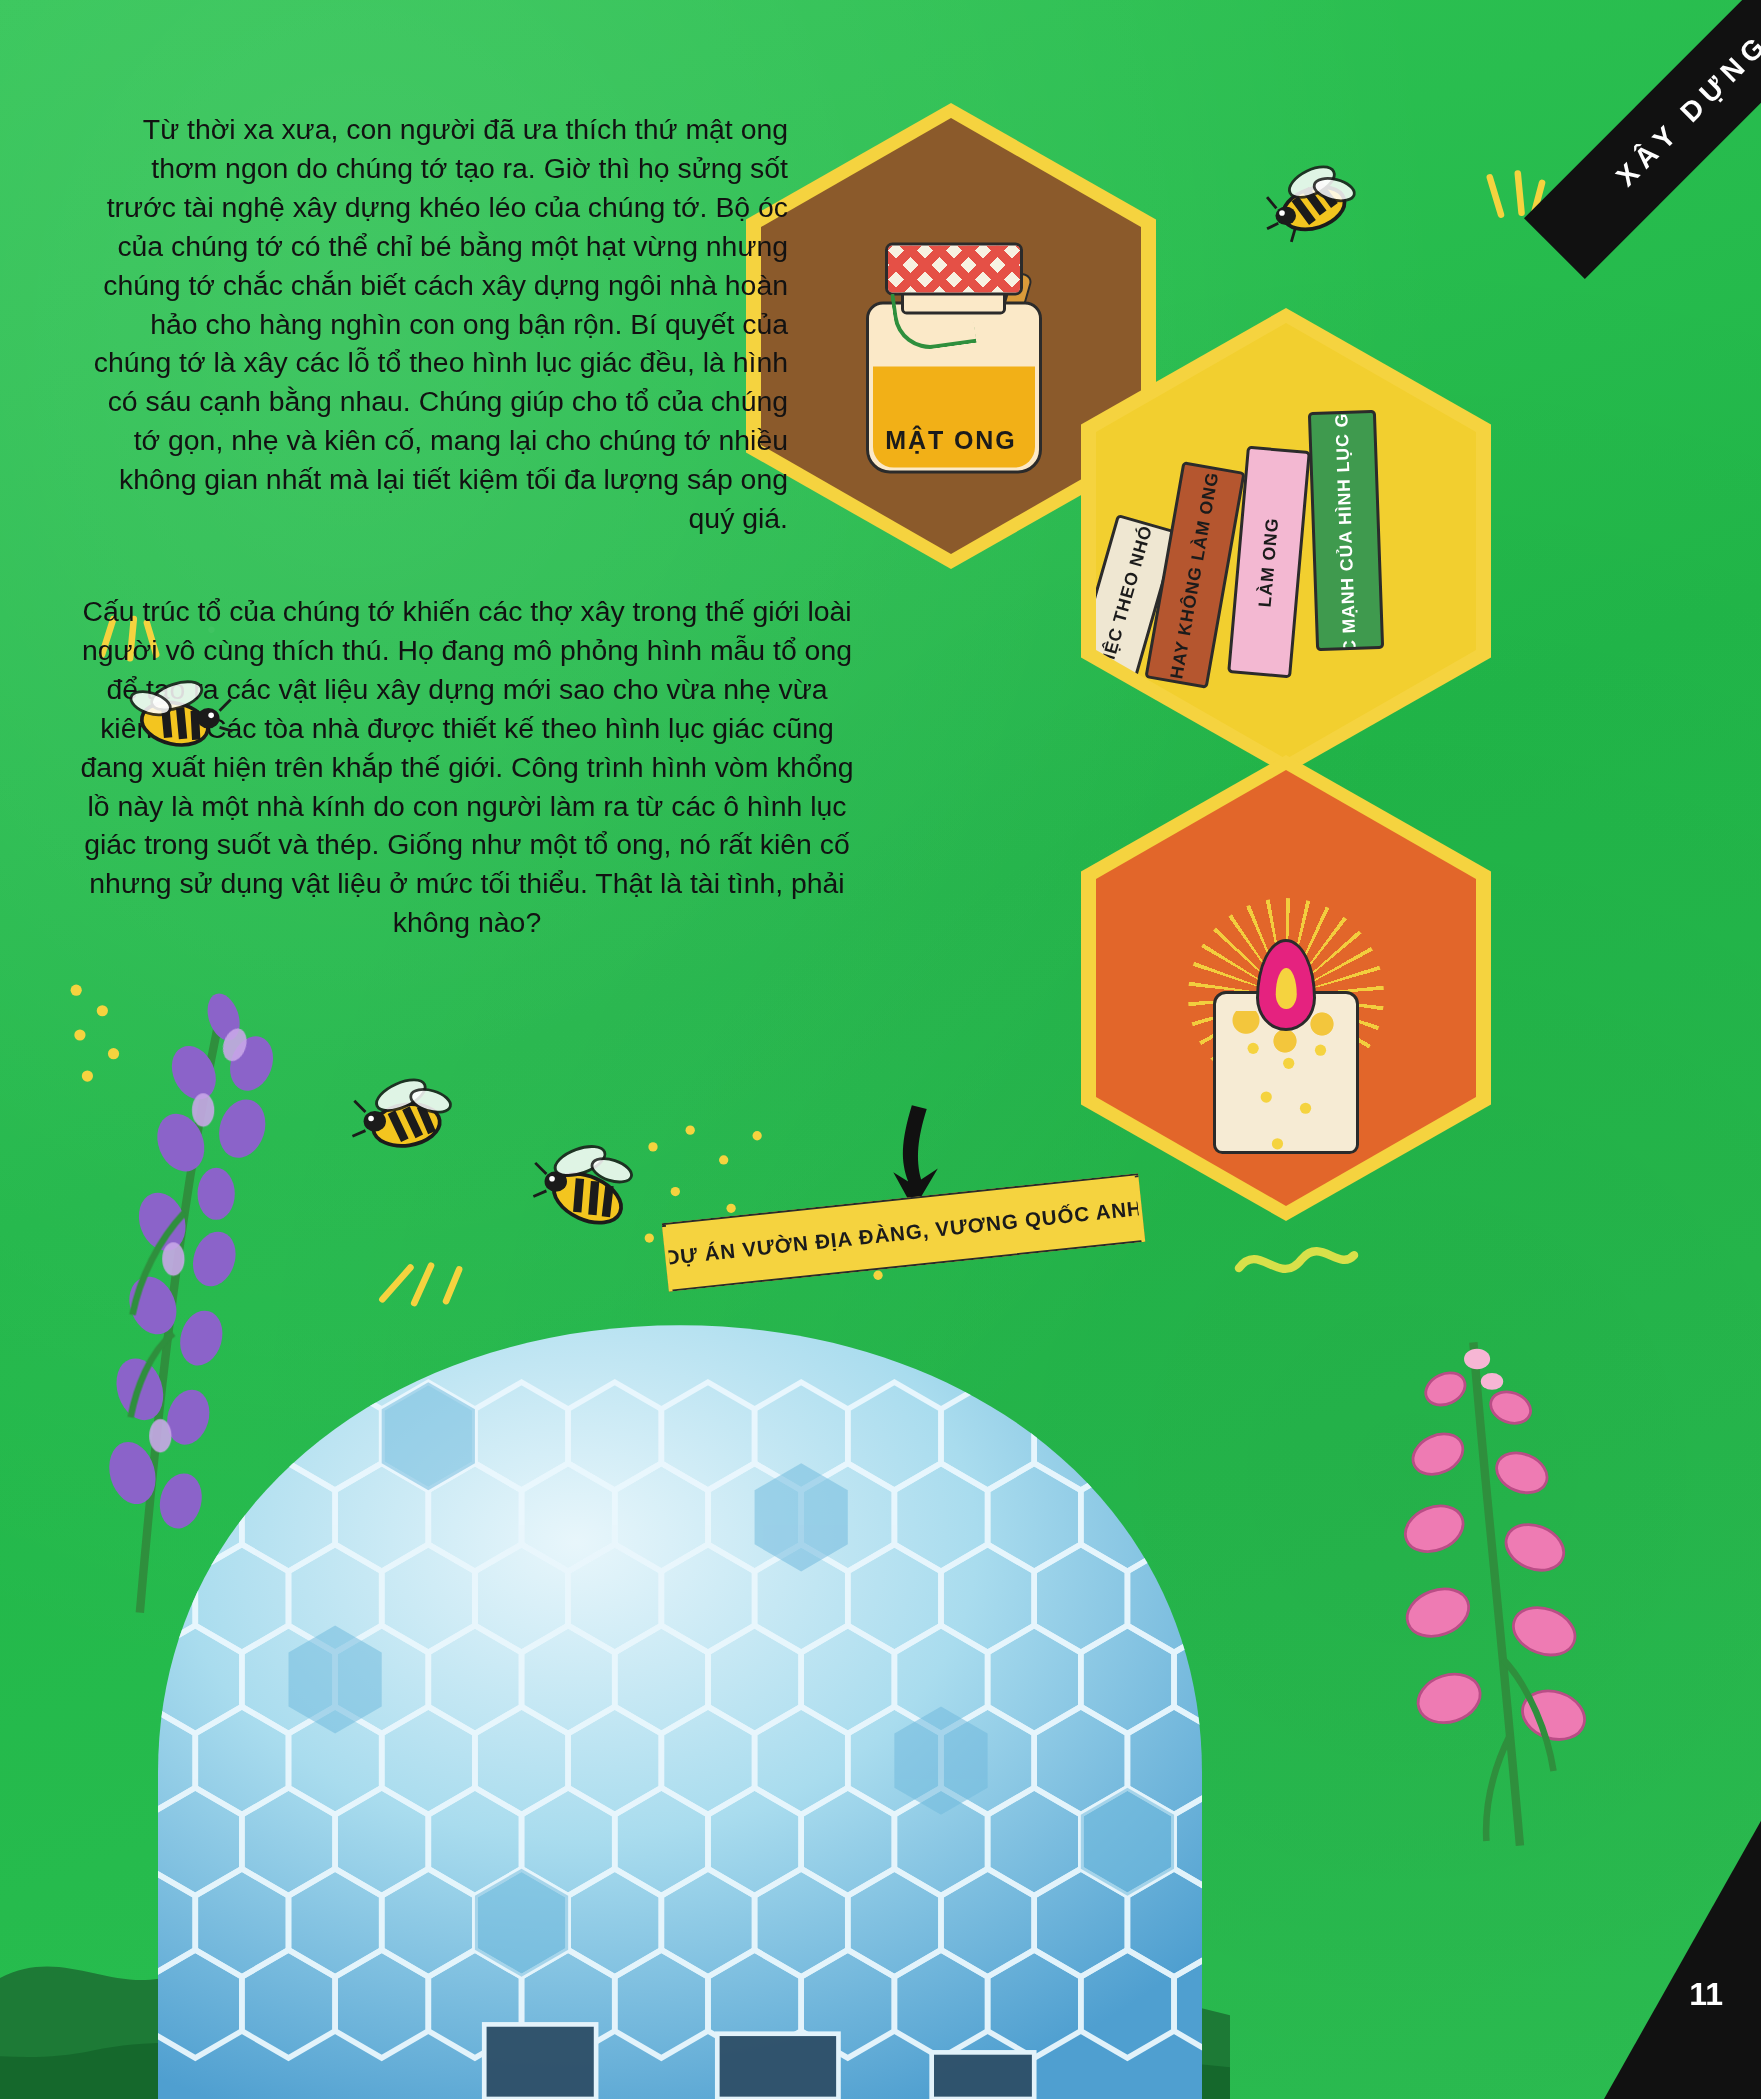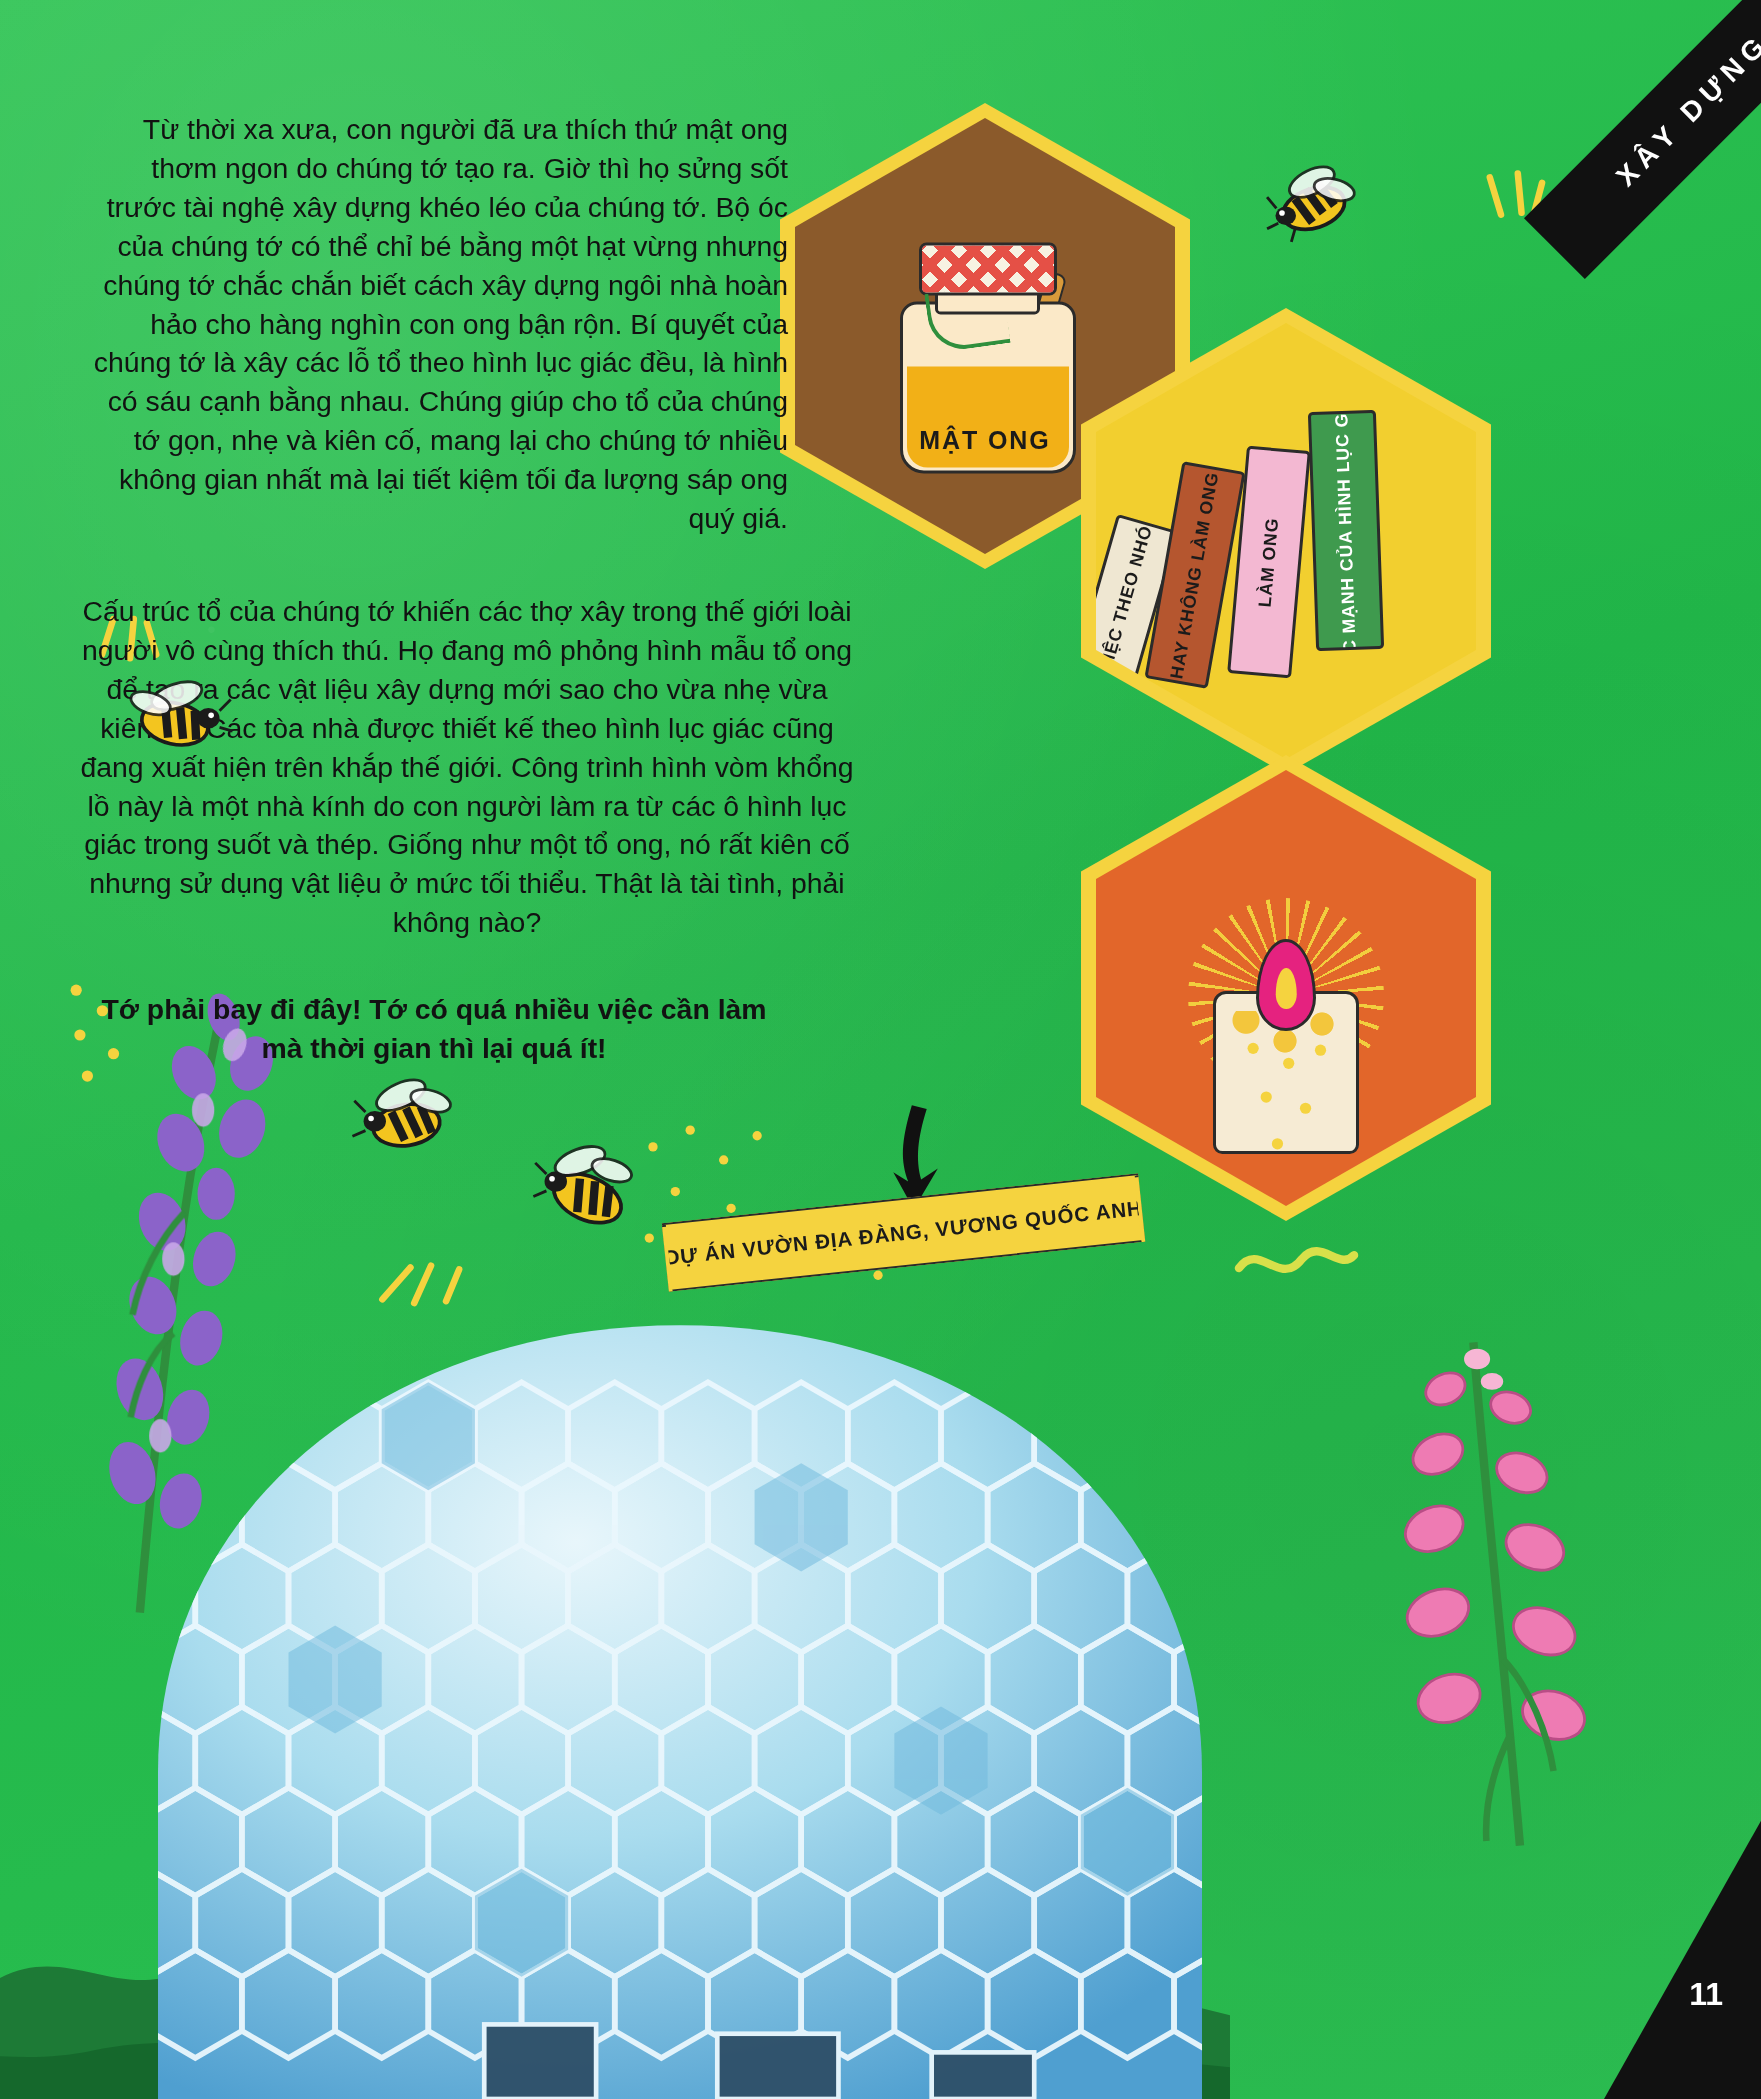--- a/index.html
+++ b/index.html
@@ -117,21 +117,21 @@
     position: relative;
     overflow: hidden;
   }
   .hex .inner {
     position: absolute;
     inset: 15px;
     clip-path: polygon(50% 0%, 100% 25%, 100% 75%, 50% 100%, 0% 75%, 0% 25%);
     overflow: hidden;
   }
 
-  #hex-honey { left: 780px; top: 103px; width: 410px; height: 466px; }
+  #hex-honey { left: 746px; top: 103px; width: 410px; height: 466px; }
   #hex-honey .shape { background: #f5d33f; }
   #hex-honey .inner { background: #8b5a2b; }
 
   #hex-books { left: 1081px; top: 308px; width: 410px; height: 466px; }
   #hex-books .shape { background: #f5d33f; }
   #hex-books .inner { background: #f2cf2f; }
 
   #hex-candle { left: 1081px; top: 755px; width: 410px; height: 466px; }
   #hex-candle .shape { background: #f5d33f; }
   #hex-candle .inner { background: #e2662a; }
@@ -387,21 +387,20 @@
   #dots-2 { left: 1240px; top: 1039px; }
 </style>
 </head>
 <body>
 
 <div class="page-bg"></div>
 
 <div class="text-col">
   <p class="para p1">Từ thời xa xưa, con người đã ưa thích thứ mật ong thơm ngon do chúng tớ tạo ra. Giờ thì họ sửng sốt trước tài nghệ xây dựng khéo léo của chúng tớ. Bộ óc của chúng tớ có thể chỉ bé bằng một hạt vừng nhưng chúng tớ chắc chắn biết cách xây dựng ngôi nhà hoàn hảo cho hàng nghìn con ong bận rộn. Bí quyết của chúng tớ là xây các lỗ tổ theo hình lục giác đều, là hình có sáu cạnh bằng nhau. Chúng giúp cho tổ của chúng tớ gọn, nhẹ và kiên cố, mang lại cho chúng tớ nhiều không gian nhất mà lại tiết kiệm tối đa lượng sáp ong quý giá.</p>
   <p class="para p2">Cấu trúc tổ của chúng tớ khiến các thợ xây trong thế giới loài người vô cùng thích thú. Họ đang mô phỏng hình mẫu tổ ong để tạo ra các vật liệu xây dựng mới sao cho vừa nhẹ vừa kiên cố. Các tòa nhà được thiết kế theo hình lục giác cũng đang xuất hiện trên khắp thế giới. Công trình hình vòm khổng lồ này là một nhà kính do con người làm ra từ các ô hình lục giác trong suốt và thép. Giống như một tổ ong, nó rất kiên cố nhưng sử dụng vật liệu ở mức tối thiểu. Thật là tài tình, phải không nào?</p>
-  <p class="para p3">Tớ phải bay đi đây! Tớ có quá nhiều việc cần làm mà thời gian thì lại quá ít!</p>
 </div>
 
 <div class="hex" id="hex-honey">
   <div class="shape">
     <div class="inner">
       <div class="jar">
         <div class="dipper">
             <div class="head"></div>
           </div>
         <div class="body">

